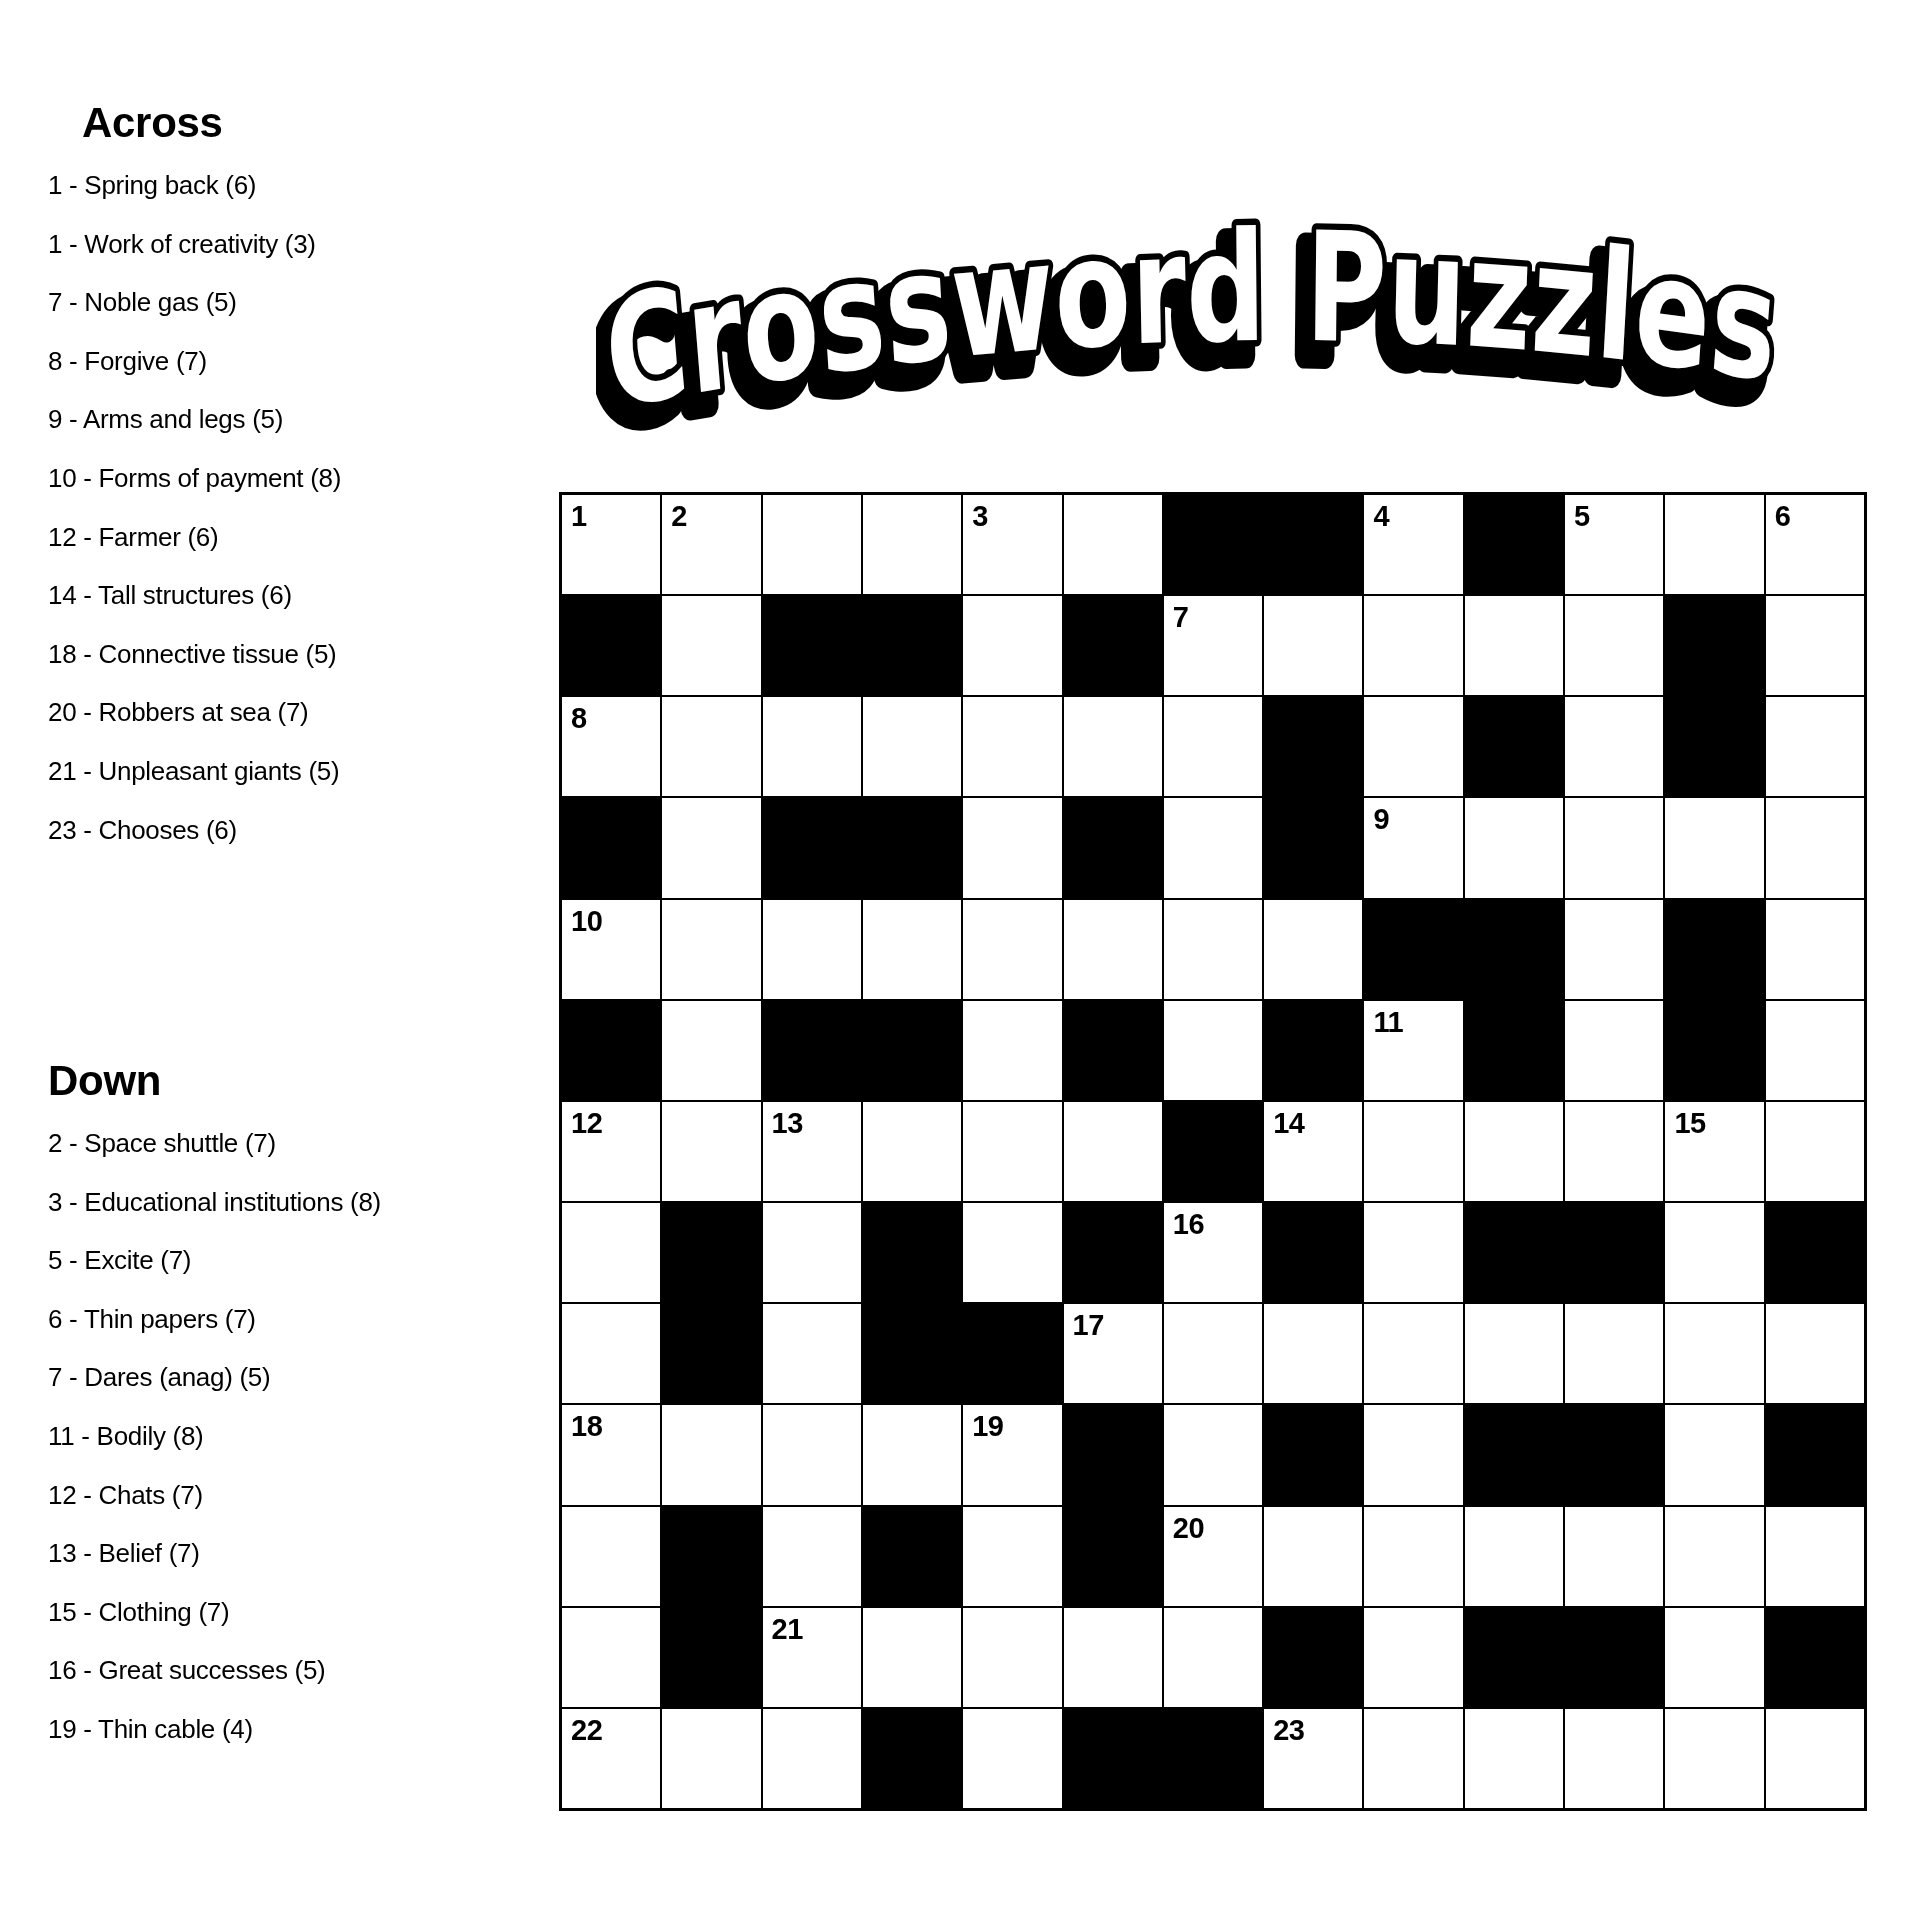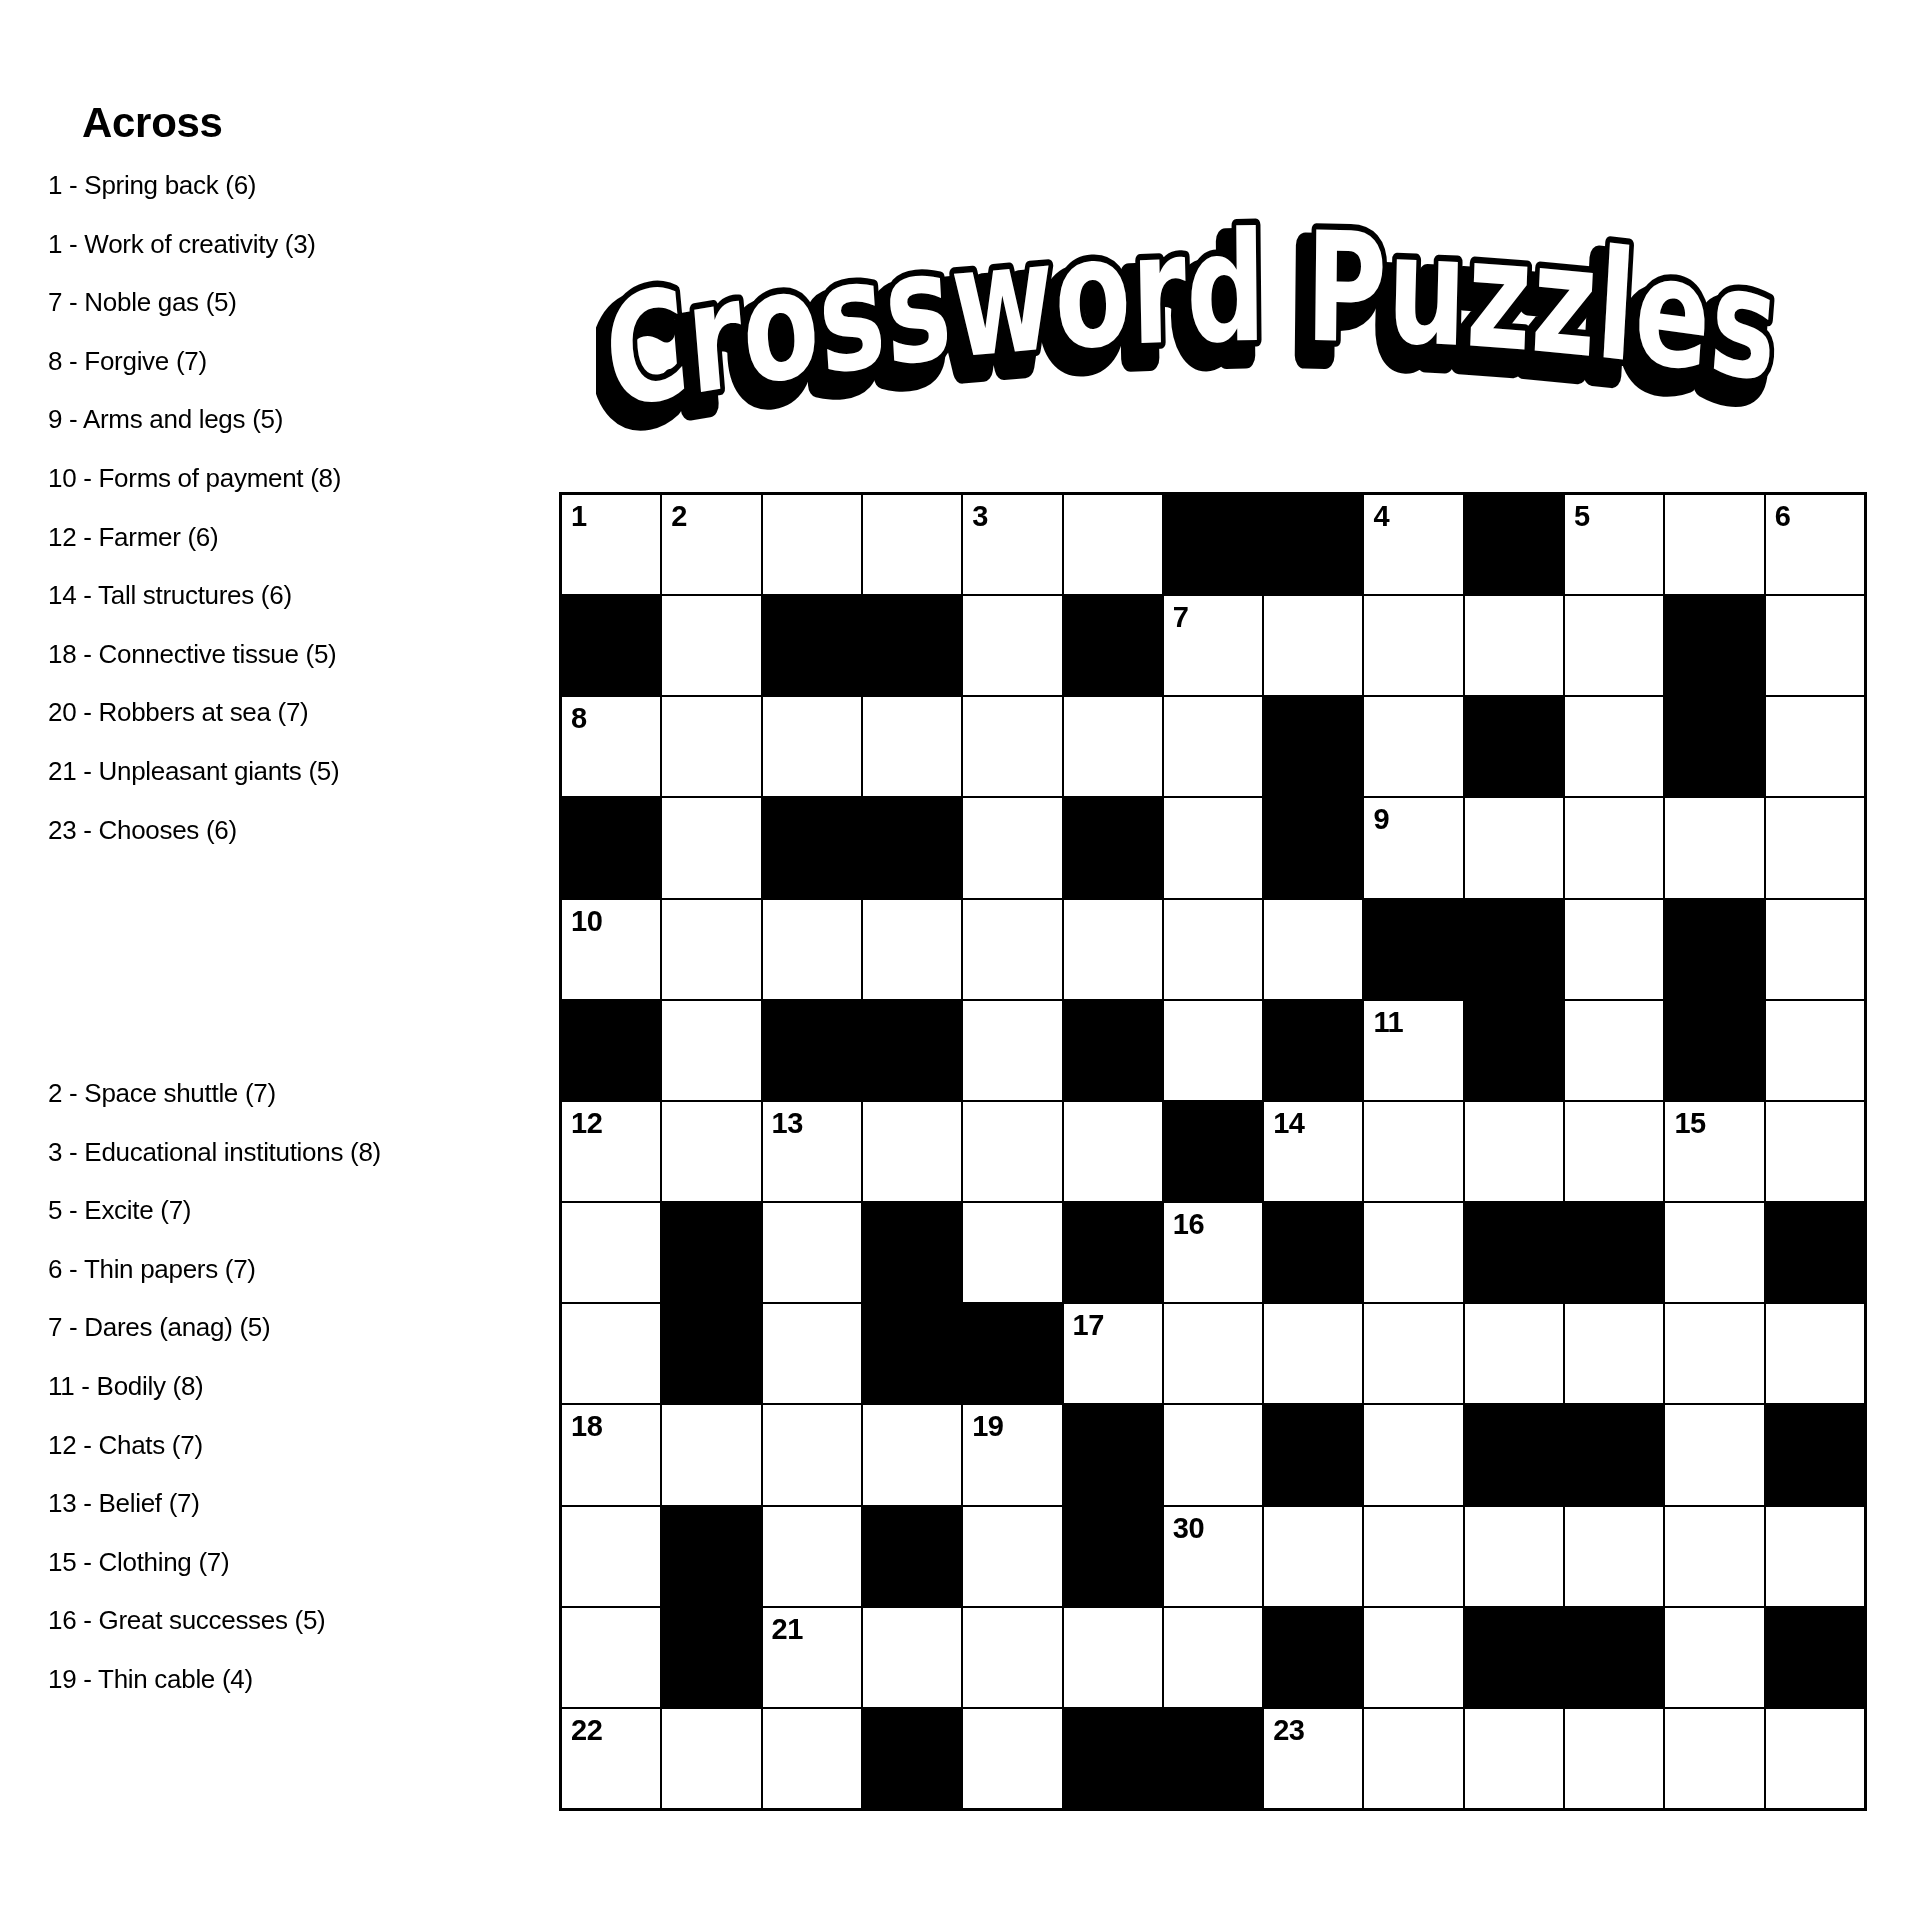--- a/index.html
+++ b/index.html
@@ -59,20 +59,21 @@
       <li>12 - Farmer (6)</li>
       <li>14 - Tall structures (6)</li>
       <li>18 - Connective tissue (5)</li>
       <li>20 - Robbers at sea (7)</li>
       <li>21 - Unpleasant giants (5)</li>
       <li>23 - Chooses (6)</li>
     </ul>
 </div>
 
 <div class="clue-block down-block">
+  <h2>Down</h2>
   <ul id="down-list">
       <li>2 - Space shuttle (7)</li>
       <li>3 - Educational institutions (8)</li>
       <li>5 - Excite (7)</li>
       <li>6 - Thin papers (7)</li>
       <li>7 - Dares (anag) (5)</li>
       <li>11 - Bodily (8)</li>
       <li>12 - Chats (7)</li>
       <li>13 - Belief (7)</li>
       <li>15 - Clothing (7)</li>
@@ -262,21 +263,21 @@
     <div class="cell black"></div>
     <div class="cell"></div>
     <div class="cell black"></div>
     <div class="cell"></div>
     <div class="cell black"></div>
     <div class="cell"></div>
     <div class="cell black"></div>
     <div class="cell"></div>
     <div class="cell black"></div>
     <div class="cell">
-      <span class="num">30</span>
+      <span class="num">20</span>
     </div>
     <div class="cell"></div>
     <div class="cell"></div>
     <div class="cell"></div>
     <div class="cell"></div>
     <div class="cell"></div>
     <div class="cell"></div>
     <div class="cell"></div>
     <div class="cell black"></div>
     <div class="cell">

